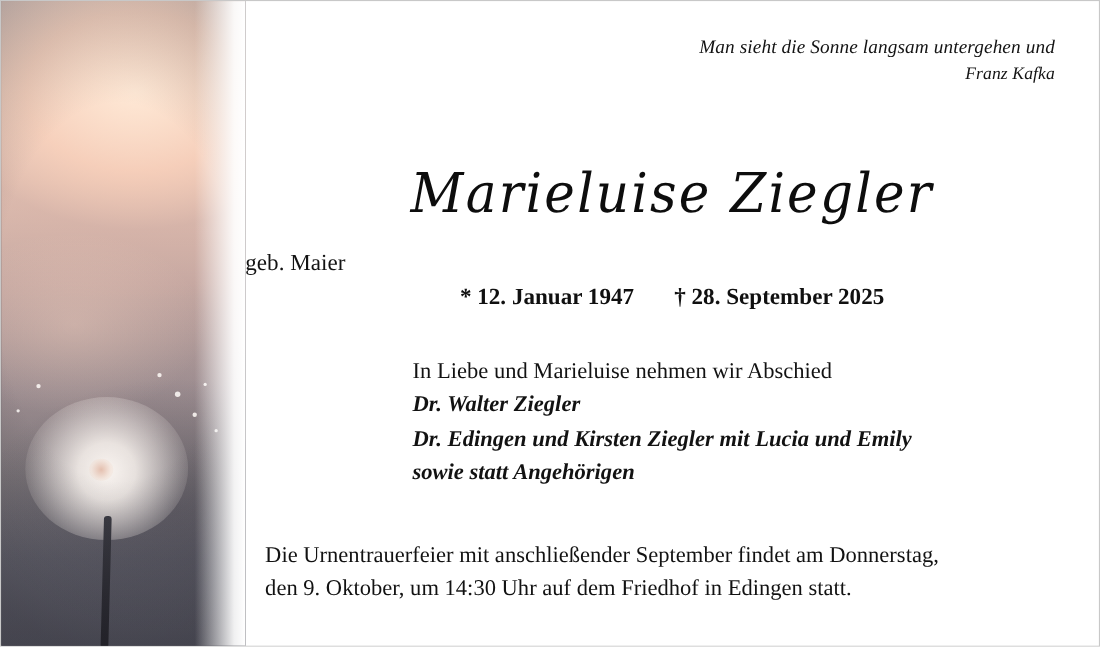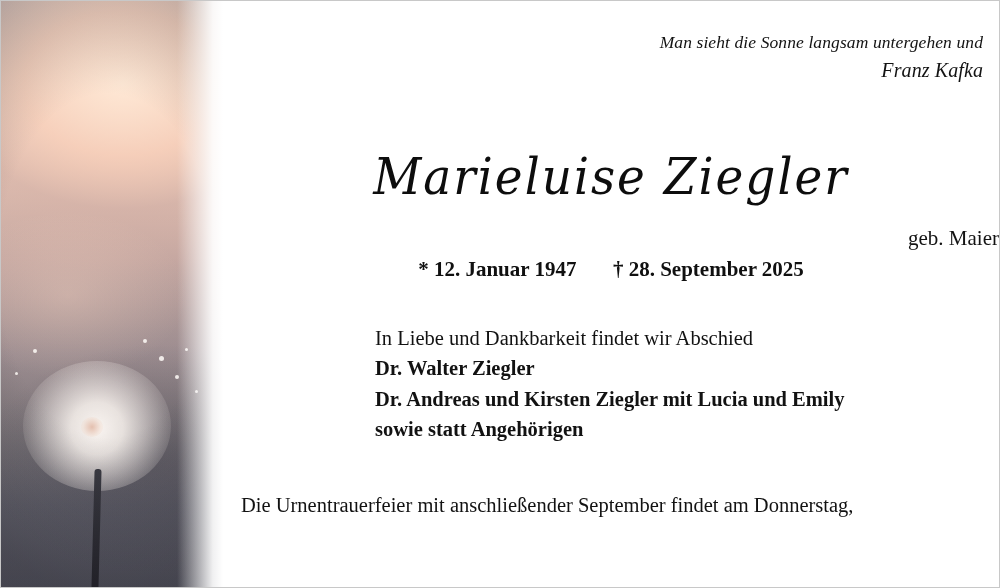--- a/index.html
+++ b/index.html
@@ -119,33 +119,33 @@
     position: absolute;
     left: 222px;
     top: 0;
     right: 0;
     bottom: 0;
   }
 
   .quote-block {
     position: absolute;
     top: 30px;
-    right: 16px;
+    right: 40px;
     text-align: right;
     font-style: italic;
     font-size: 17.5px;
     line-height: 1.35;
     color: #131313;
     letter-spacing: 0.1px;
   }
   .quote-line { display: block; white-space: nowrap; }
   .quote-author {
     display: block;
     margin-top: 2px;
-    font-size: 20px;
+    font-size: 16px;
     font-style: italic;
   }
 
   .name {
     position: absolute;
     top: 148px;
     left: 0;
     right: 0;
     text-align: center;
     font-family: "DejaVu Serif", "Liberation Serif", serif;
@@ -155,21 +155,21 @@
     letter-spacing: 2px;
     color: #0d0d0d;
     transform: scaleY(1.06);
   }
 
   .maiden {
     position: absolute;
     top: 225px;
     left: 0;
     right: 0;
-    text-align: right;
+    text-align: left;
     font-size: 21px;
     color: #131313;
   }
 
   .dates {
     position: absolute;
     top: 256px;
     left: 0;
     right: 0;
     text-align: center;
@@ -182,21 +182,21 @@
   .message {
     position: absolute;
     top: 322px;
     left: 152px;
     right: 30px;
     font-size: 20.5px;
     line-height: 1.48;
     color: #121212;
   }
   .message .intro { font-weight: normal; }
-  .message .family { font-weight: bold; }
+  .message .family { font-weight: bold; font-style: italic; }
 
   .ceremony {
     position: absolute;
     top: 490px;
     left: 18px;
     right: 26px;
     font-size: 20.5px;
     line-height: 1.45;
     color: #121212;
     text-align: left;
@@ -241,24 +241,25 @@
 
     <div class="maiden">geb. Maier</div>
 
     <div class="dates">
       <span>* 12. Januar 1947</span>
       <span class="gap"></span>
       <span>† 28. September 2025</span>
     </div>
 
     <div class="message">
-      <div class="intro">In Liebe und Dankbarkeit findet wir Abschied</div>
+      <div class="intro">In Liebe und Marieluise nehmen wir Abschied</div>
       <div class="family">Dr. Walter Ziegler</div>
-      <div class="family">Dr. Andreas und Kirsten Ziegler mit Lucia und Emily</div>
+      <div class="family">Dr. Edingen und Kirsten Ziegler mit Lucia und Emily</div>
       <div class="family">sowie statt Angehörigen</div>
     </div>
 
     <div class="ceremony">
       <span>Die Urnentrauerfeier mit anschließender September findet am Donnerstag,</span>
+      <span>den 9. Oktober, um 14:30 Uhr auf dem Friedhof in Edingen statt.</span>
     </div>
 
   </div>
 </div>
 
 </body></html>

